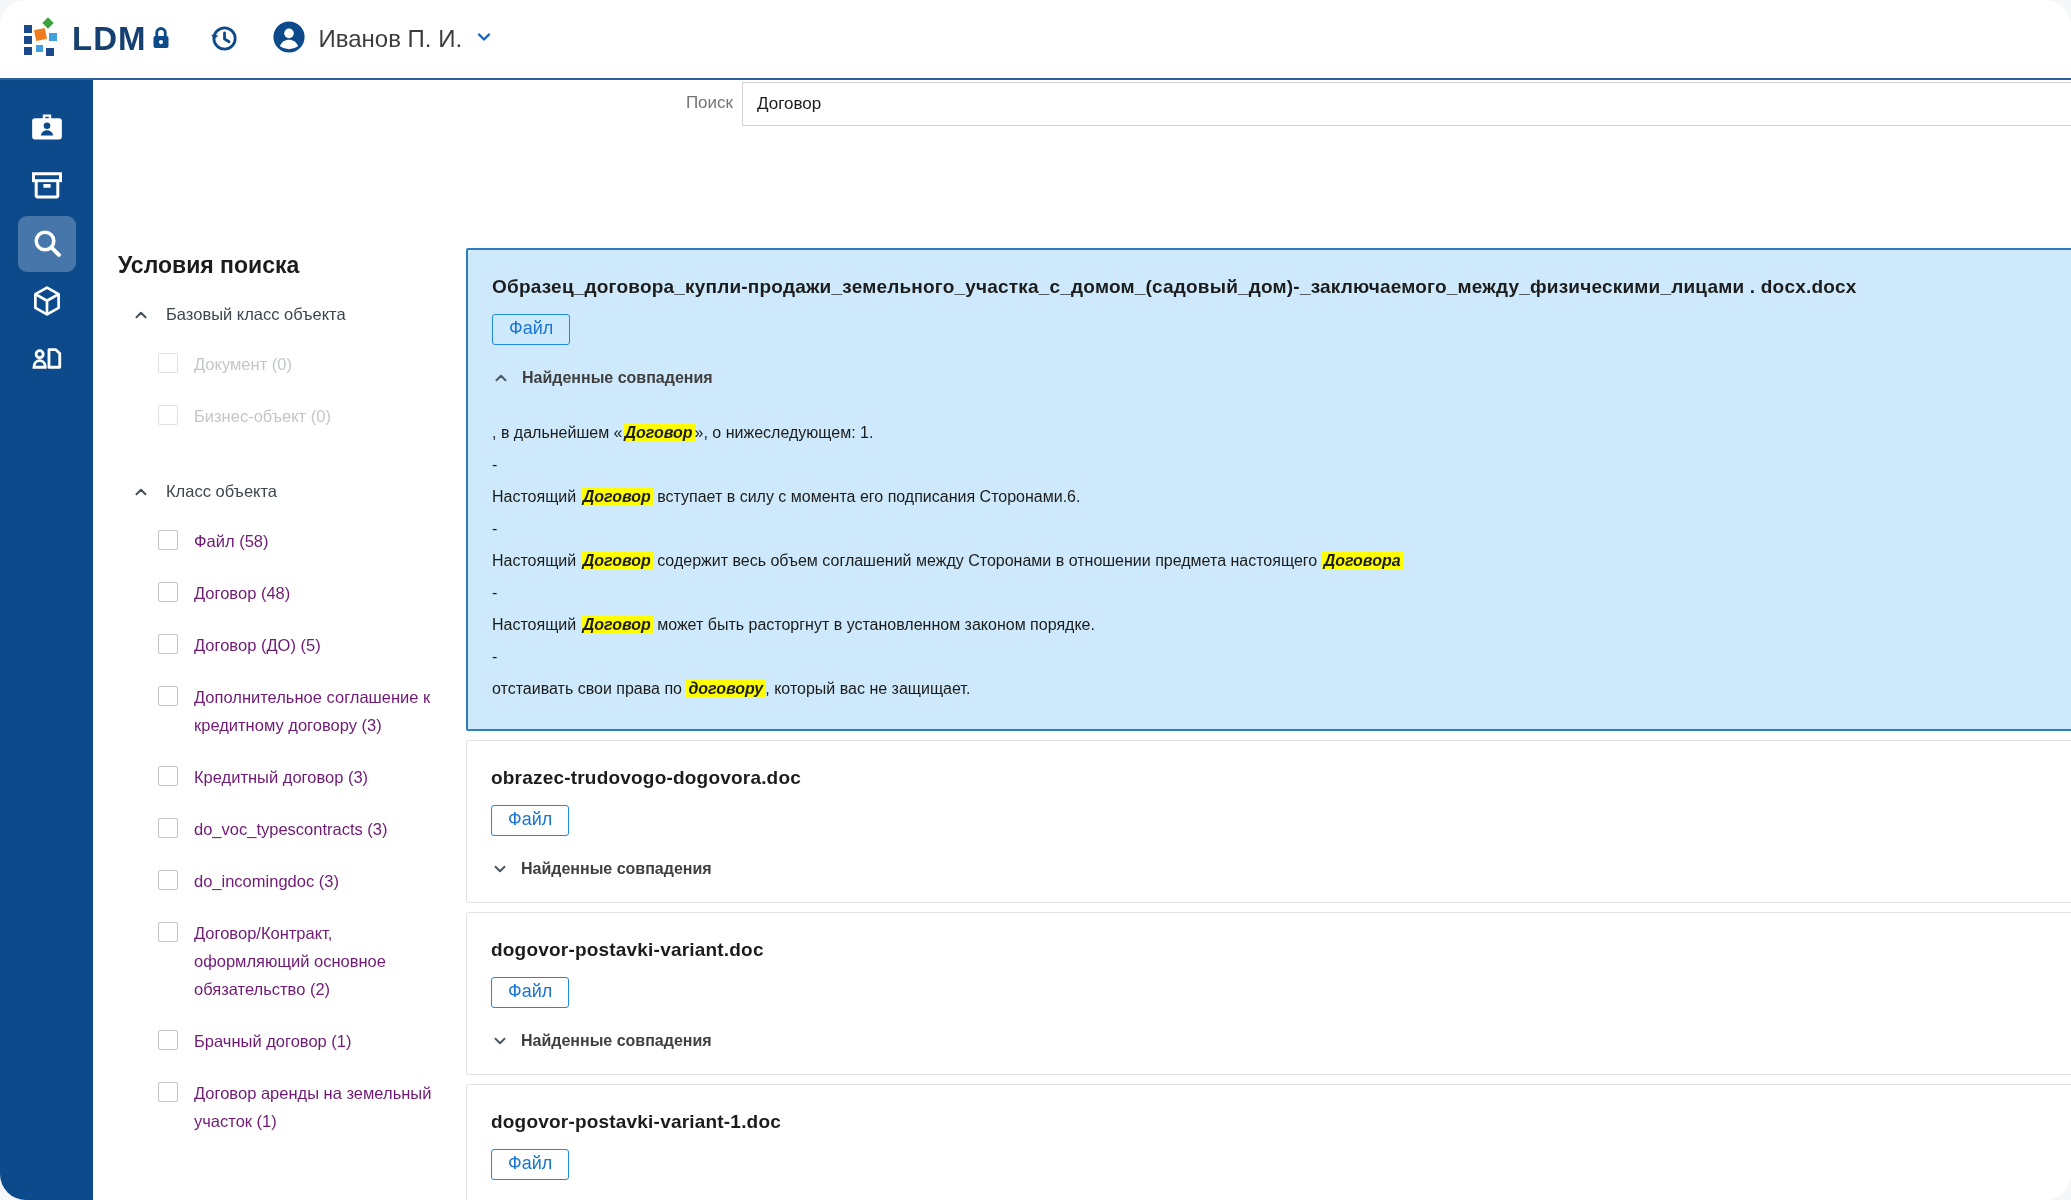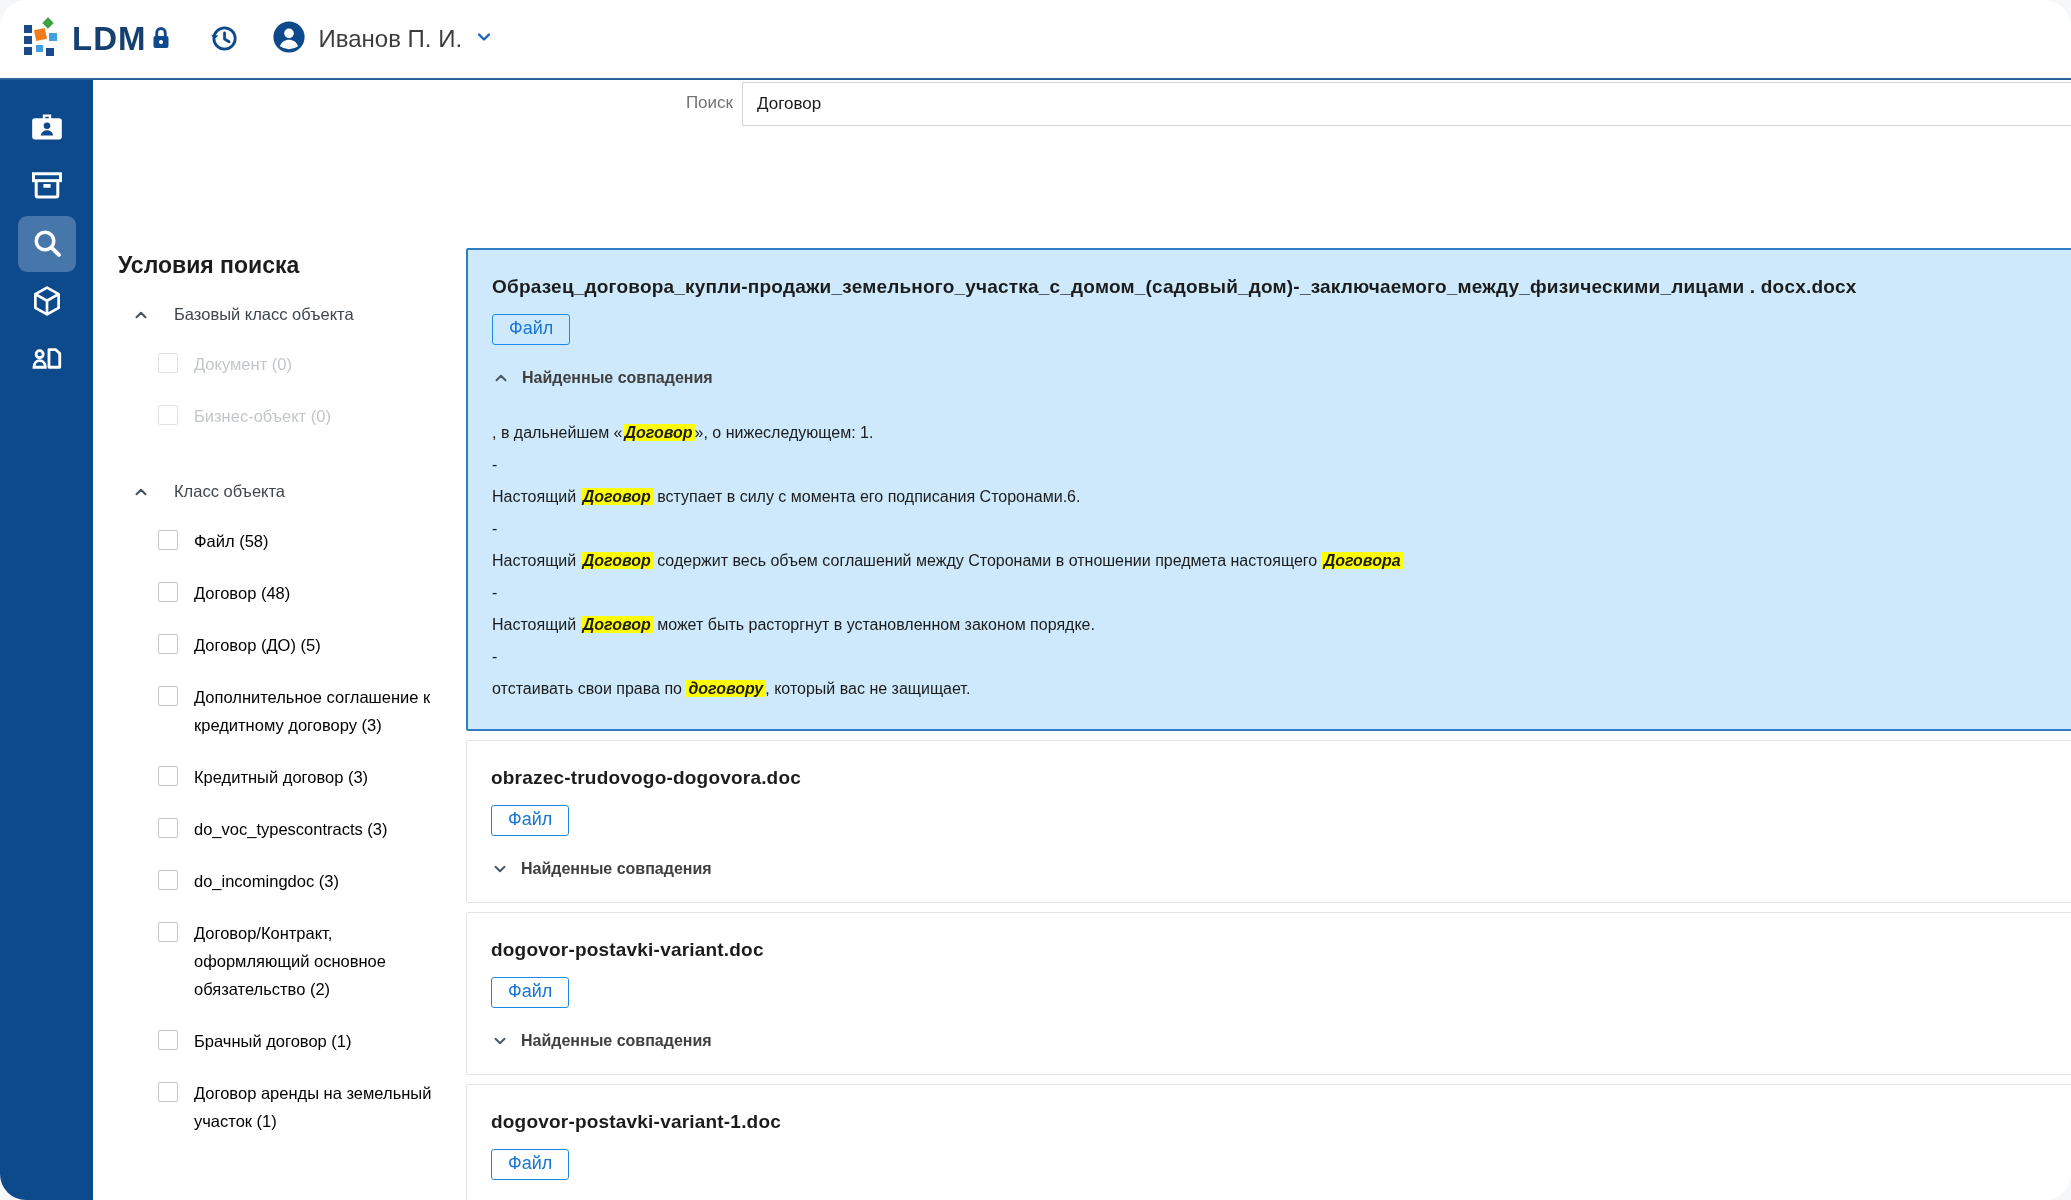--- a/index.html
+++ b/index.html
@@ -29,25 +29,25 @@
   
   .main { position:absolute; top:80px; left:93px; right:0; bottom:0; background:#fff; }
   .search-row { position:absolute; top:0; left:0; right:0; height:48px; }
   .search-label { position:absolute; left:0; top:13px; width:640px; text-align:right; font-size:17px; color:#747474; }
   .search-input { position:absolute; left:649px; right:-2px; top:2px; height:44px; border:1px solid #d3d3d3; font-size:17px; color:#1c1c1c; padding:0 14px; outline:none; font-family:"Liberation Sans", sans-serif; background:#fff; }
 
   
   .filters { position:absolute; top:172px; left:25px; width:345px; }
   .filters h2 { font-size:23px; font-weight:bold; color:#1c1c1c; margin-bottom:26px; }
   .fsection { margin-bottom:52px; }
-  .fsection-head { display:flex; align-items:center; gap:24px; padding-left:14px; margin-bottom:26px; cursor:pointer; }
+  .fsection-head { display:flex; align-items:center; gap:16px; padding-left:14px; margin-bottom:26px; cursor:pointer; }
   .fsection-label { font-size:16.5px; color:#3e474e; }
   .fitem { display:flex; align-items:flex-start; padding-left:40px; margin-bottom:15px; cursor:pointer;margin-top:24px; }
   .checkbox { flex:0 0 20px; width:20px; height:20px; border:1px solid #c4c4c4; border-radius:2px; background:#fff; margin-right:16px; margin-top:3px; }
-  .fitem-label { font-size:16.5px; line-height:28px; color:#000000; max-width:250px; }
+  .fitem-label { font-size:16.5px; line-height:28px; color:#701a75; max-width:250px; }
   .fitem.disabled .fitem-label { color:#c3c6c9; }
   .fitem.disabled .checkbox { border-color:#e0e0e0; }
 
   
   .results { position:absolute; top:168px; left:373px; right:-3px; }
   .card { background:#fff; border:1px solid #e3e3e3; border-radius:2px; padding:26px 24px 24px 24px; margin-bottom:9px; cursor:pointer; }
   .card.selected { background:#cde9fb; border:2px solid #2e7dc2; }
   .card-title { font-size:19px; font-weight:bold; color:#1c1c1c; letter-spacing:0.2px; white-space:nowrap; overflow:hidden; }
   .badge { display:inline-block; margin-top:16px; padding:3px 16px 5px 16px; border:1px solid #1e88e5; border-radius:3px; color:#1976d2; font-size:18px; background:transparent; }
   .matches-row { display:flex; align-items:center; gap:12px; margin-top:24px;font-weight:bold; }

